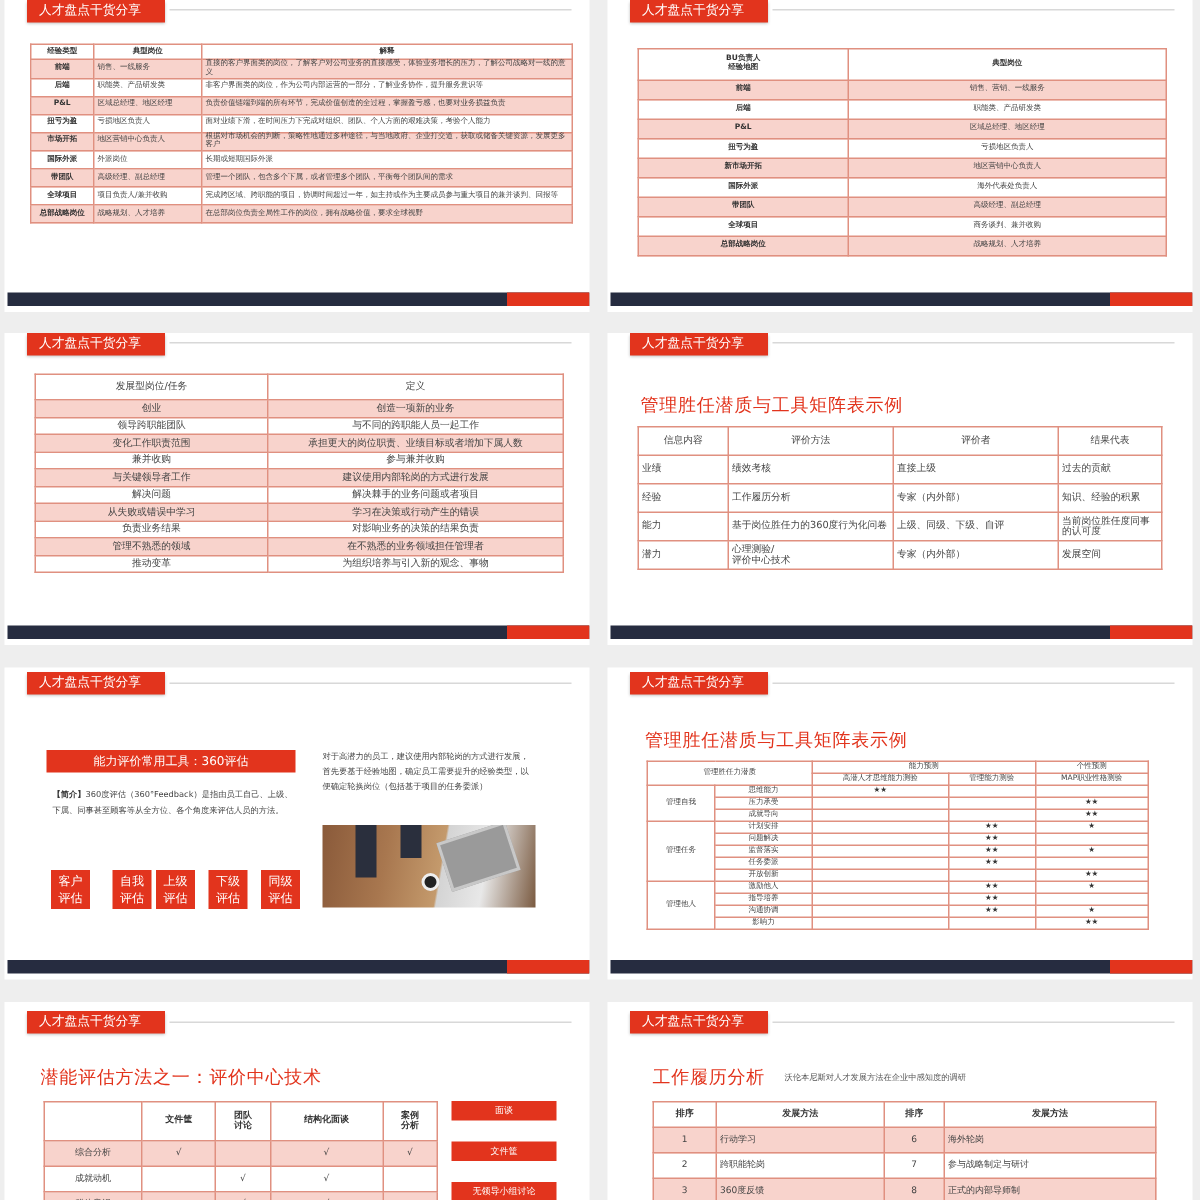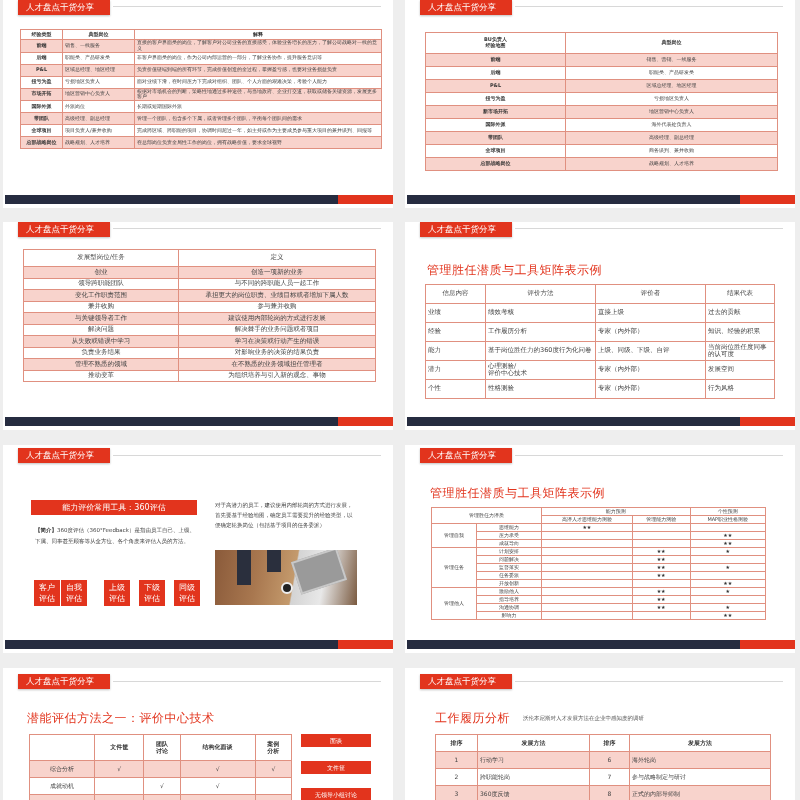--- a/index.html
+++ b/index.html
@@ -232,46 +232,40 @@
           <td class="left" style="white-space: pre-line; width: 110px;">上级、同级、下级、自评</td>
           <td class="left" style="white-space: pre-line;">当前岗位胜任度同事的认可度</td>
         </tr>
         <tr style="height: 19px;">
           <td class="left" style="white-space: pre-line; width: 60px;">潜力</td>
           <td class="left" style="white-space: pre-line; width: 110px;">心理测验/
 评价中心技术</td>
           <td class="left" style="white-space: pre-line; width: 110px;">专家（内外部）</td>
           <td class="left" style="white-space: pre-line;">发展空间</td>
         </tr>
-        <tr style="height: 19px;">
-          <td class="left" style="white-space: pre-line; width: 60px;">个性</td>
-          <td class="left" style="white-space: pre-line; width: 110px;">性格测验</td>
-          <td class="left" style="white-space: pre-line; width: 110px;">专家（内外部）</td>
-          <td class="left" style="white-space: pre-line;">行为风格</td>
-        </tr>
       </tbody>
   </table>
   <div class="footer">
       <div class="accent"></div>
     </div>
 </div>
 
 <div class="slide" style="left:3px; top:445px;">
   <div class="tag" style="top:3px;">人才盘点干货分享</div>
   <div class="hline" style="top:10px;"></div>
   <div style="position:absolute; left:28px; top:55px; width:166px; height:15px; background:#e2341d; color:#fff; font-size:8px; line-height:15px; text-align:center;">能力评价常用工具：360评估</div>
   <div style="position:absolute; left:32px; top:80px; width:160px; font-size:5.5px; line-height:11px; color:#444;">
     <span class="bold">【简介】</span><span>360度评估（360°Feedback）是指由员工自己、上级、下属、同事甚至顾客等从全方位、各个角度来评估人员的方法。</span>
   </div>
   <div id="s5-buttons">
       <div class="sqbtn" style="left: 31px; top: 135px;">
         <div>客户</div>
         <div>评估</div>
       </div>
-      <div class="sqbtn" style="left: 58px; top: 135px;">
+      <div class="sqbtn" style="left: 72px; top: 135px;">
         <div>自我</div>
         <div>评估</div>
       </div>
       <div class="sqbtn" style="left: 101px; top: 135px;">
         <div>上级</div>
         <div>评估</div>
       </div>
       <div class="sqbtn" style="left: 136px; top: 135px;">
         <div>下级</div>
         <div>评估</div>

